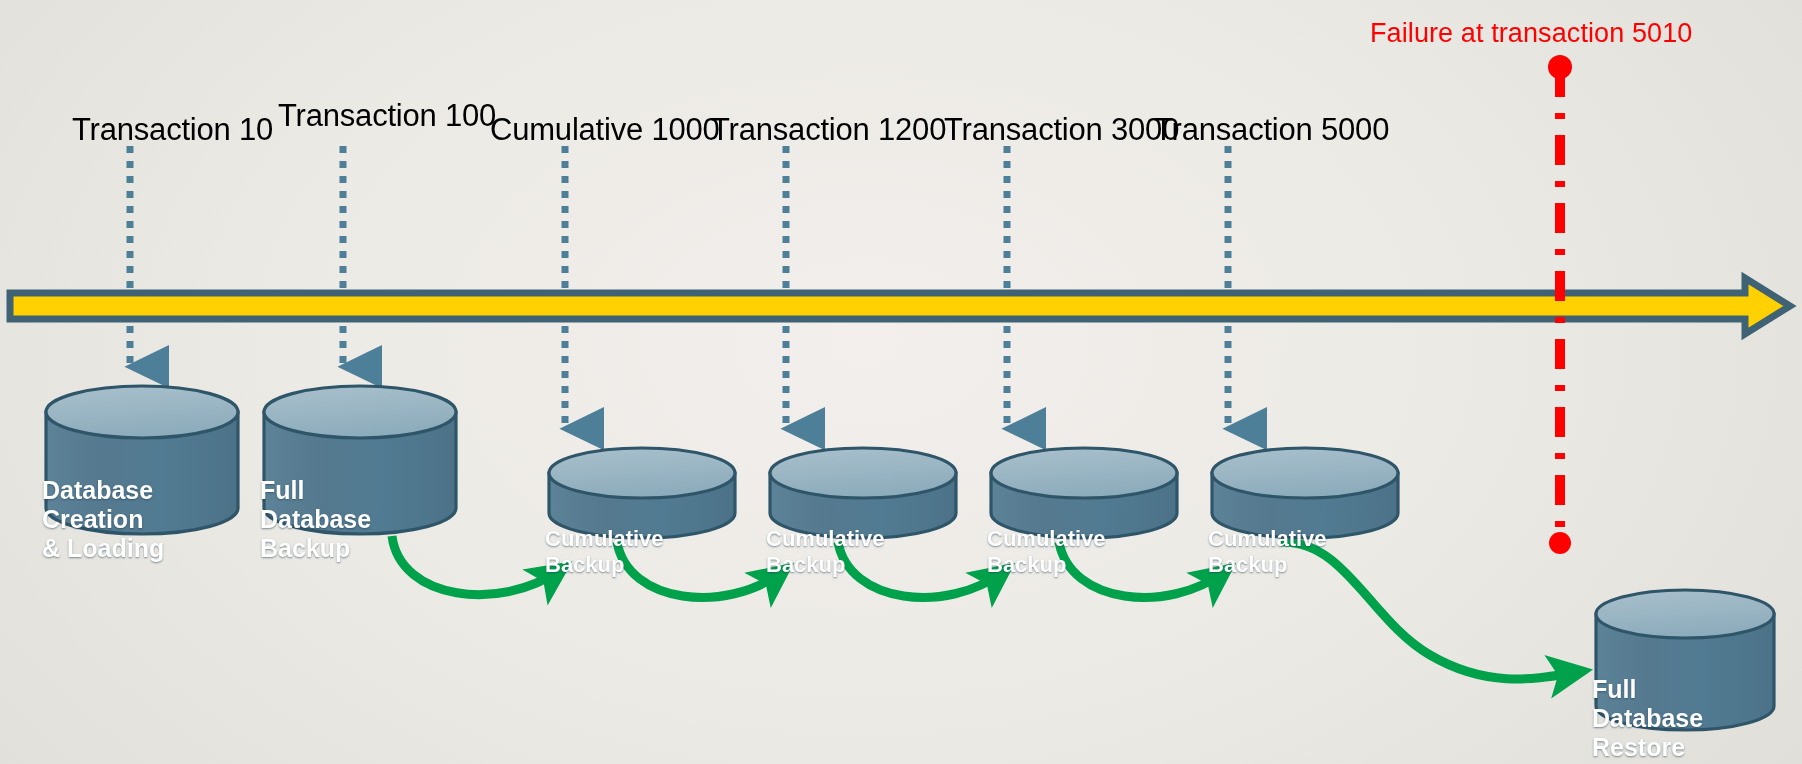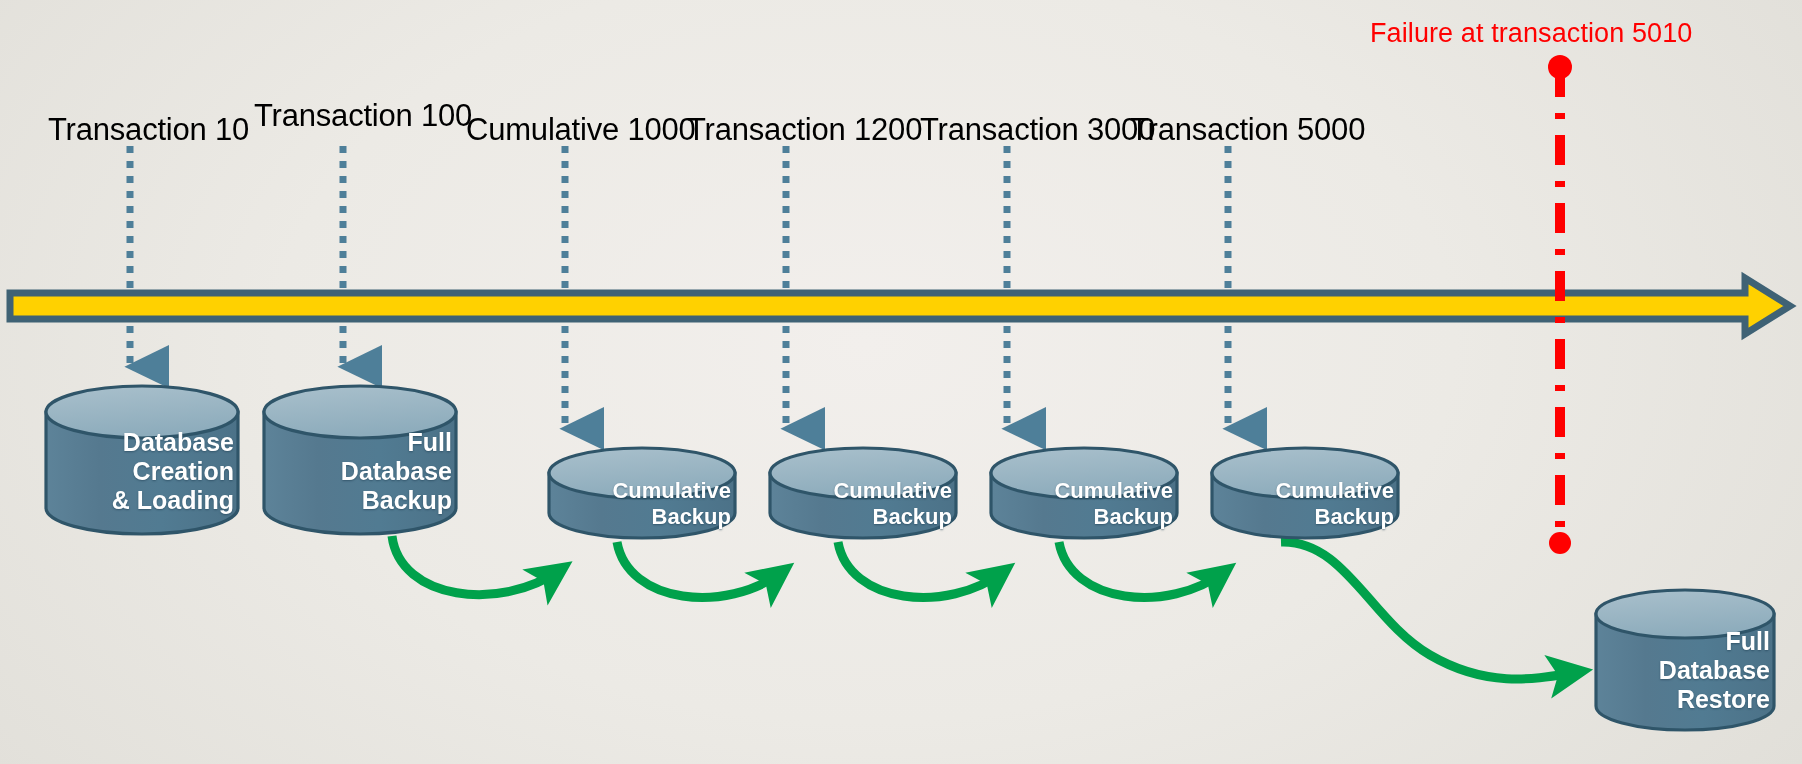--- a/index.html
+++ b/index.html
@@ -15,42 +15,44 @@
   #svgroot{position:absolute;left:0;top:0;width:1802px;height:764px;}
 
   .txlabel{
     position:absolute;
     font-size:31px;
     color:#000000;
     white-space:nowrap;
     font-weight:400;
     letter-spacing:-0.2px;
     line-height:1;
+    margin-left:24px;
   }
 
   .failure-label{
     position:absolute;
     font-size:27px;
     font-weight:normal;
     color:#FF0000;
     white-space:nowrap;
     letter-spacing:0.1px;
   }
 
   .cyl-text{
     position:absolute;
     color:#ffffff;
     font-weight:bold;
-    text-align:right;
+    text-align:left;
     line-height:1.16;
     white-space:pre-line;
     text-shadow:0 1px 2px rgba(30,60,80,.55);
     pointer-events:none;
     width:100%;
     left:0;
+    margin-top:48px;
   }
   .cyl-wrap{position:absolute;}
   .cyl-wrap svg{position:absolute;left:0;top:0;overflow:visible;}
 </style>
 </head>
 <body>
 
 <div id="stage">
 
   <svg id="svgroot" viewBox="0 0 1802 764">

